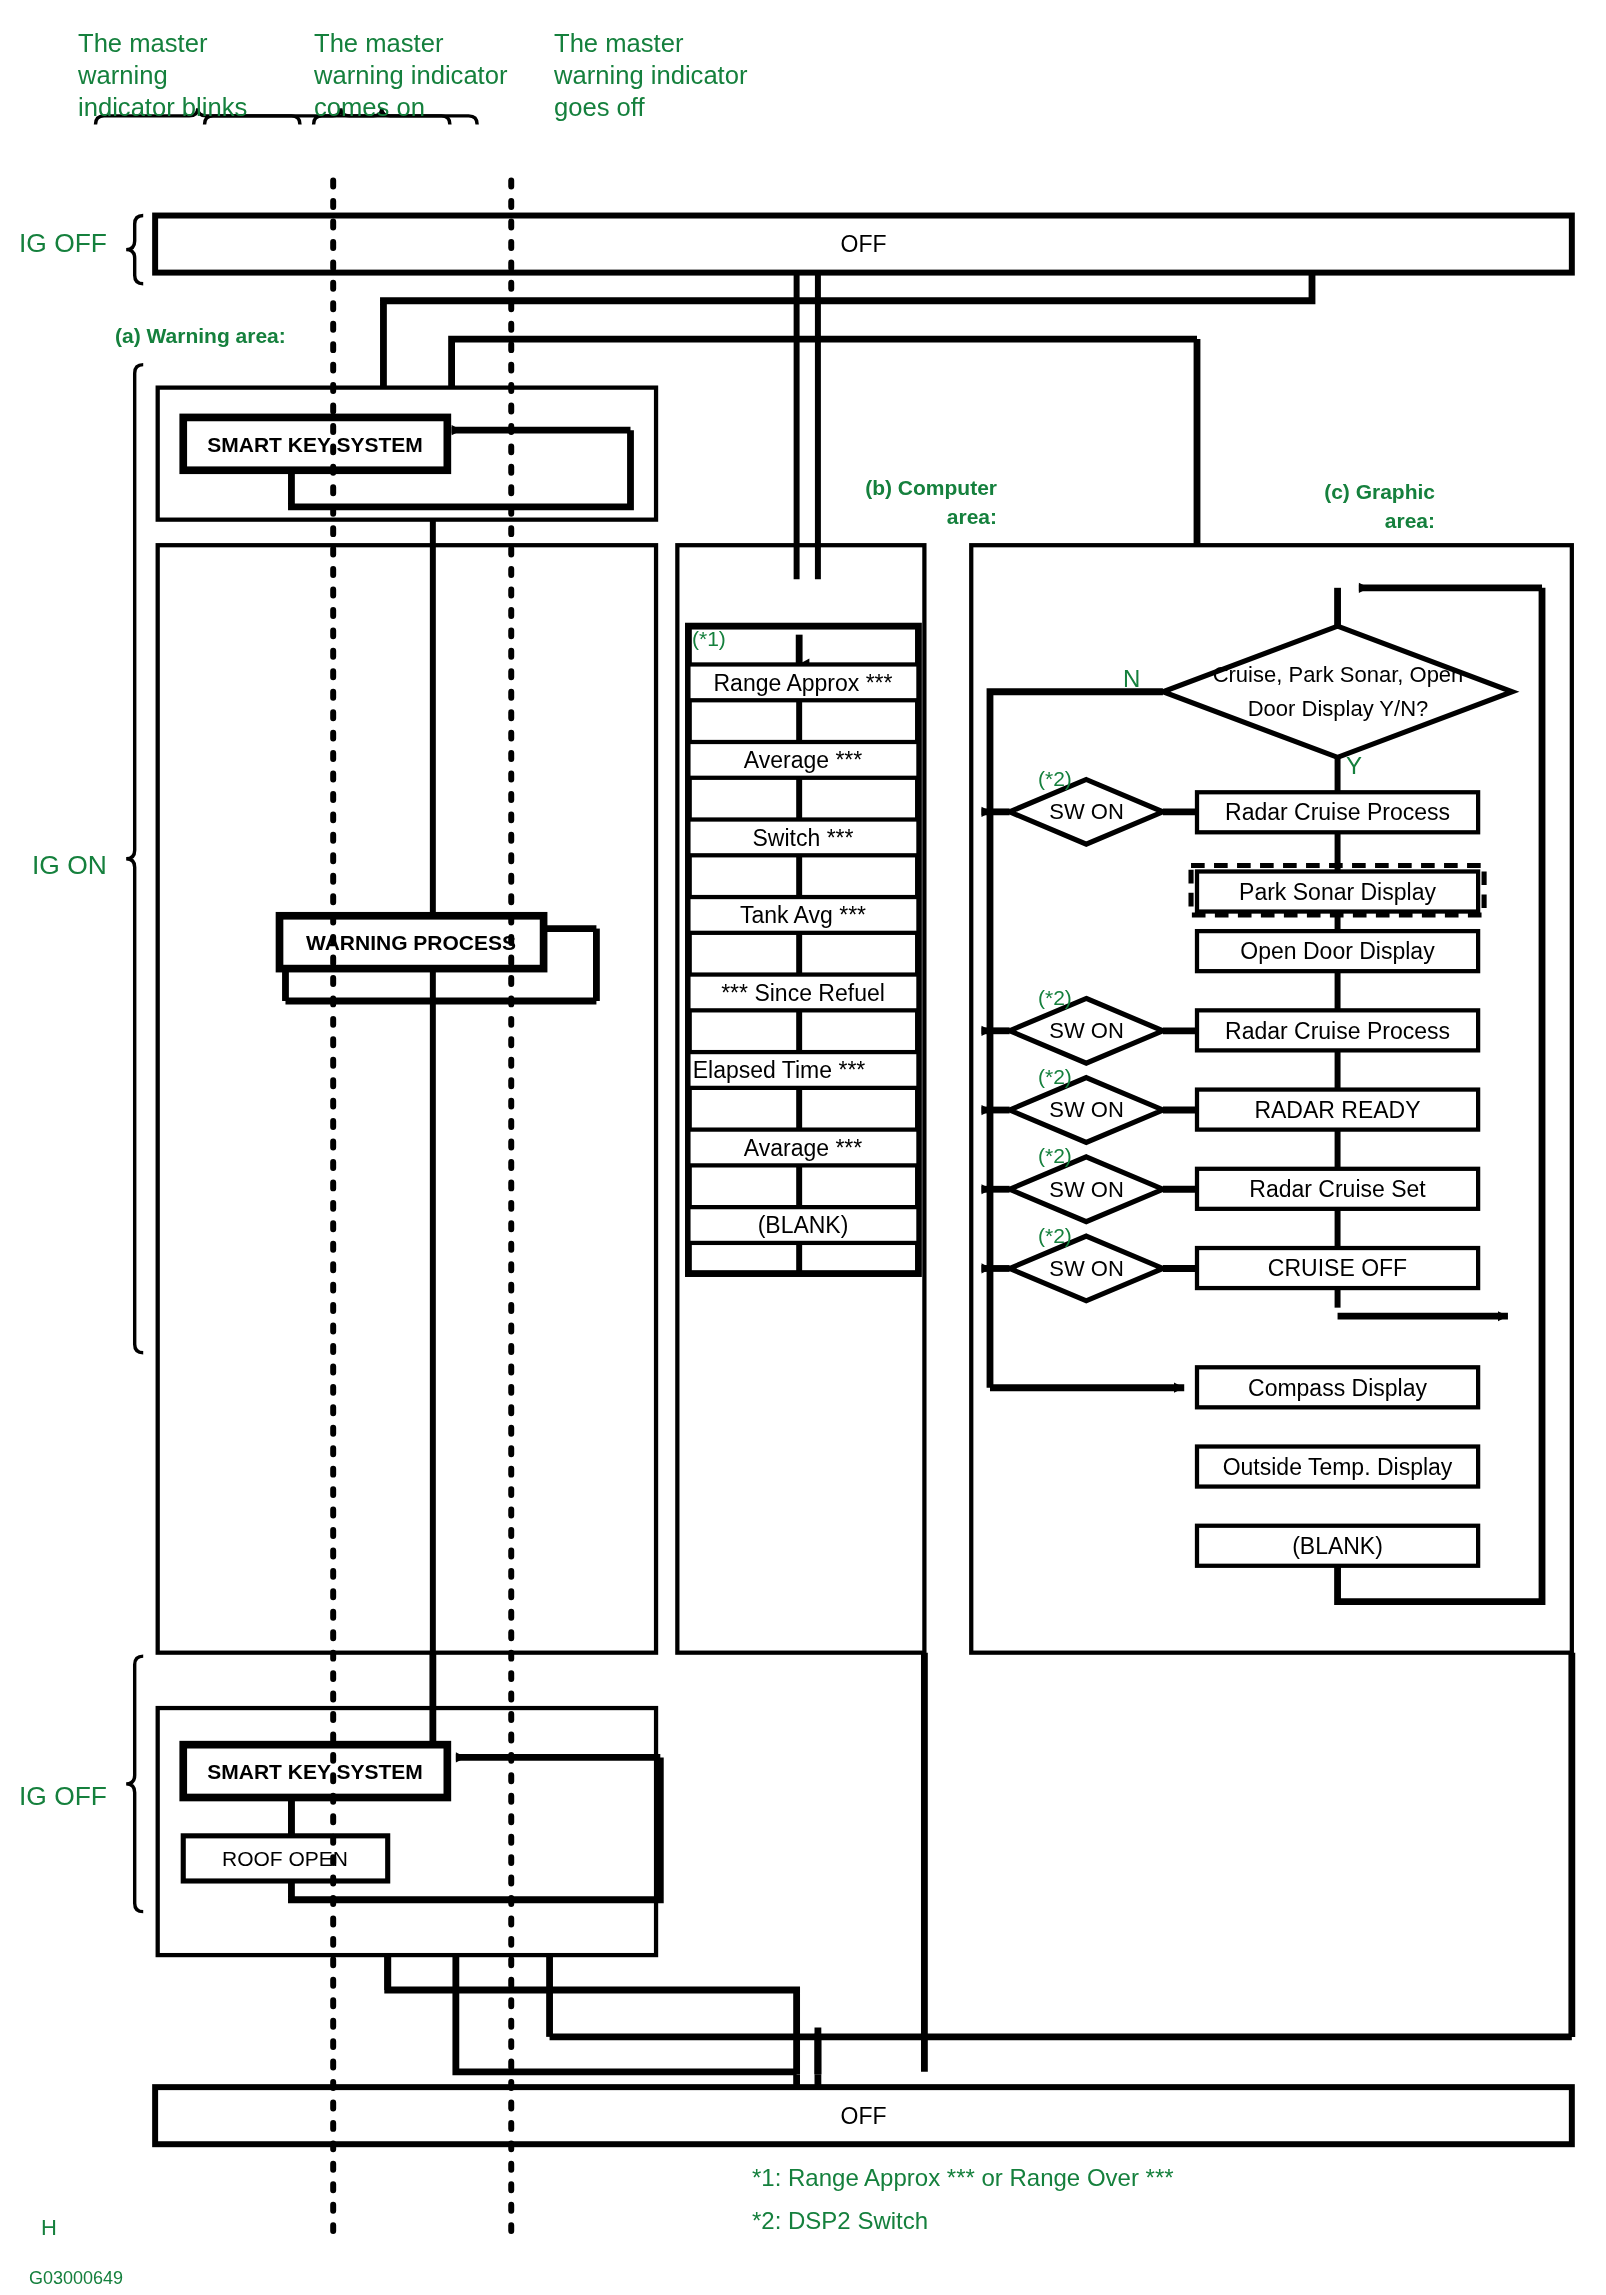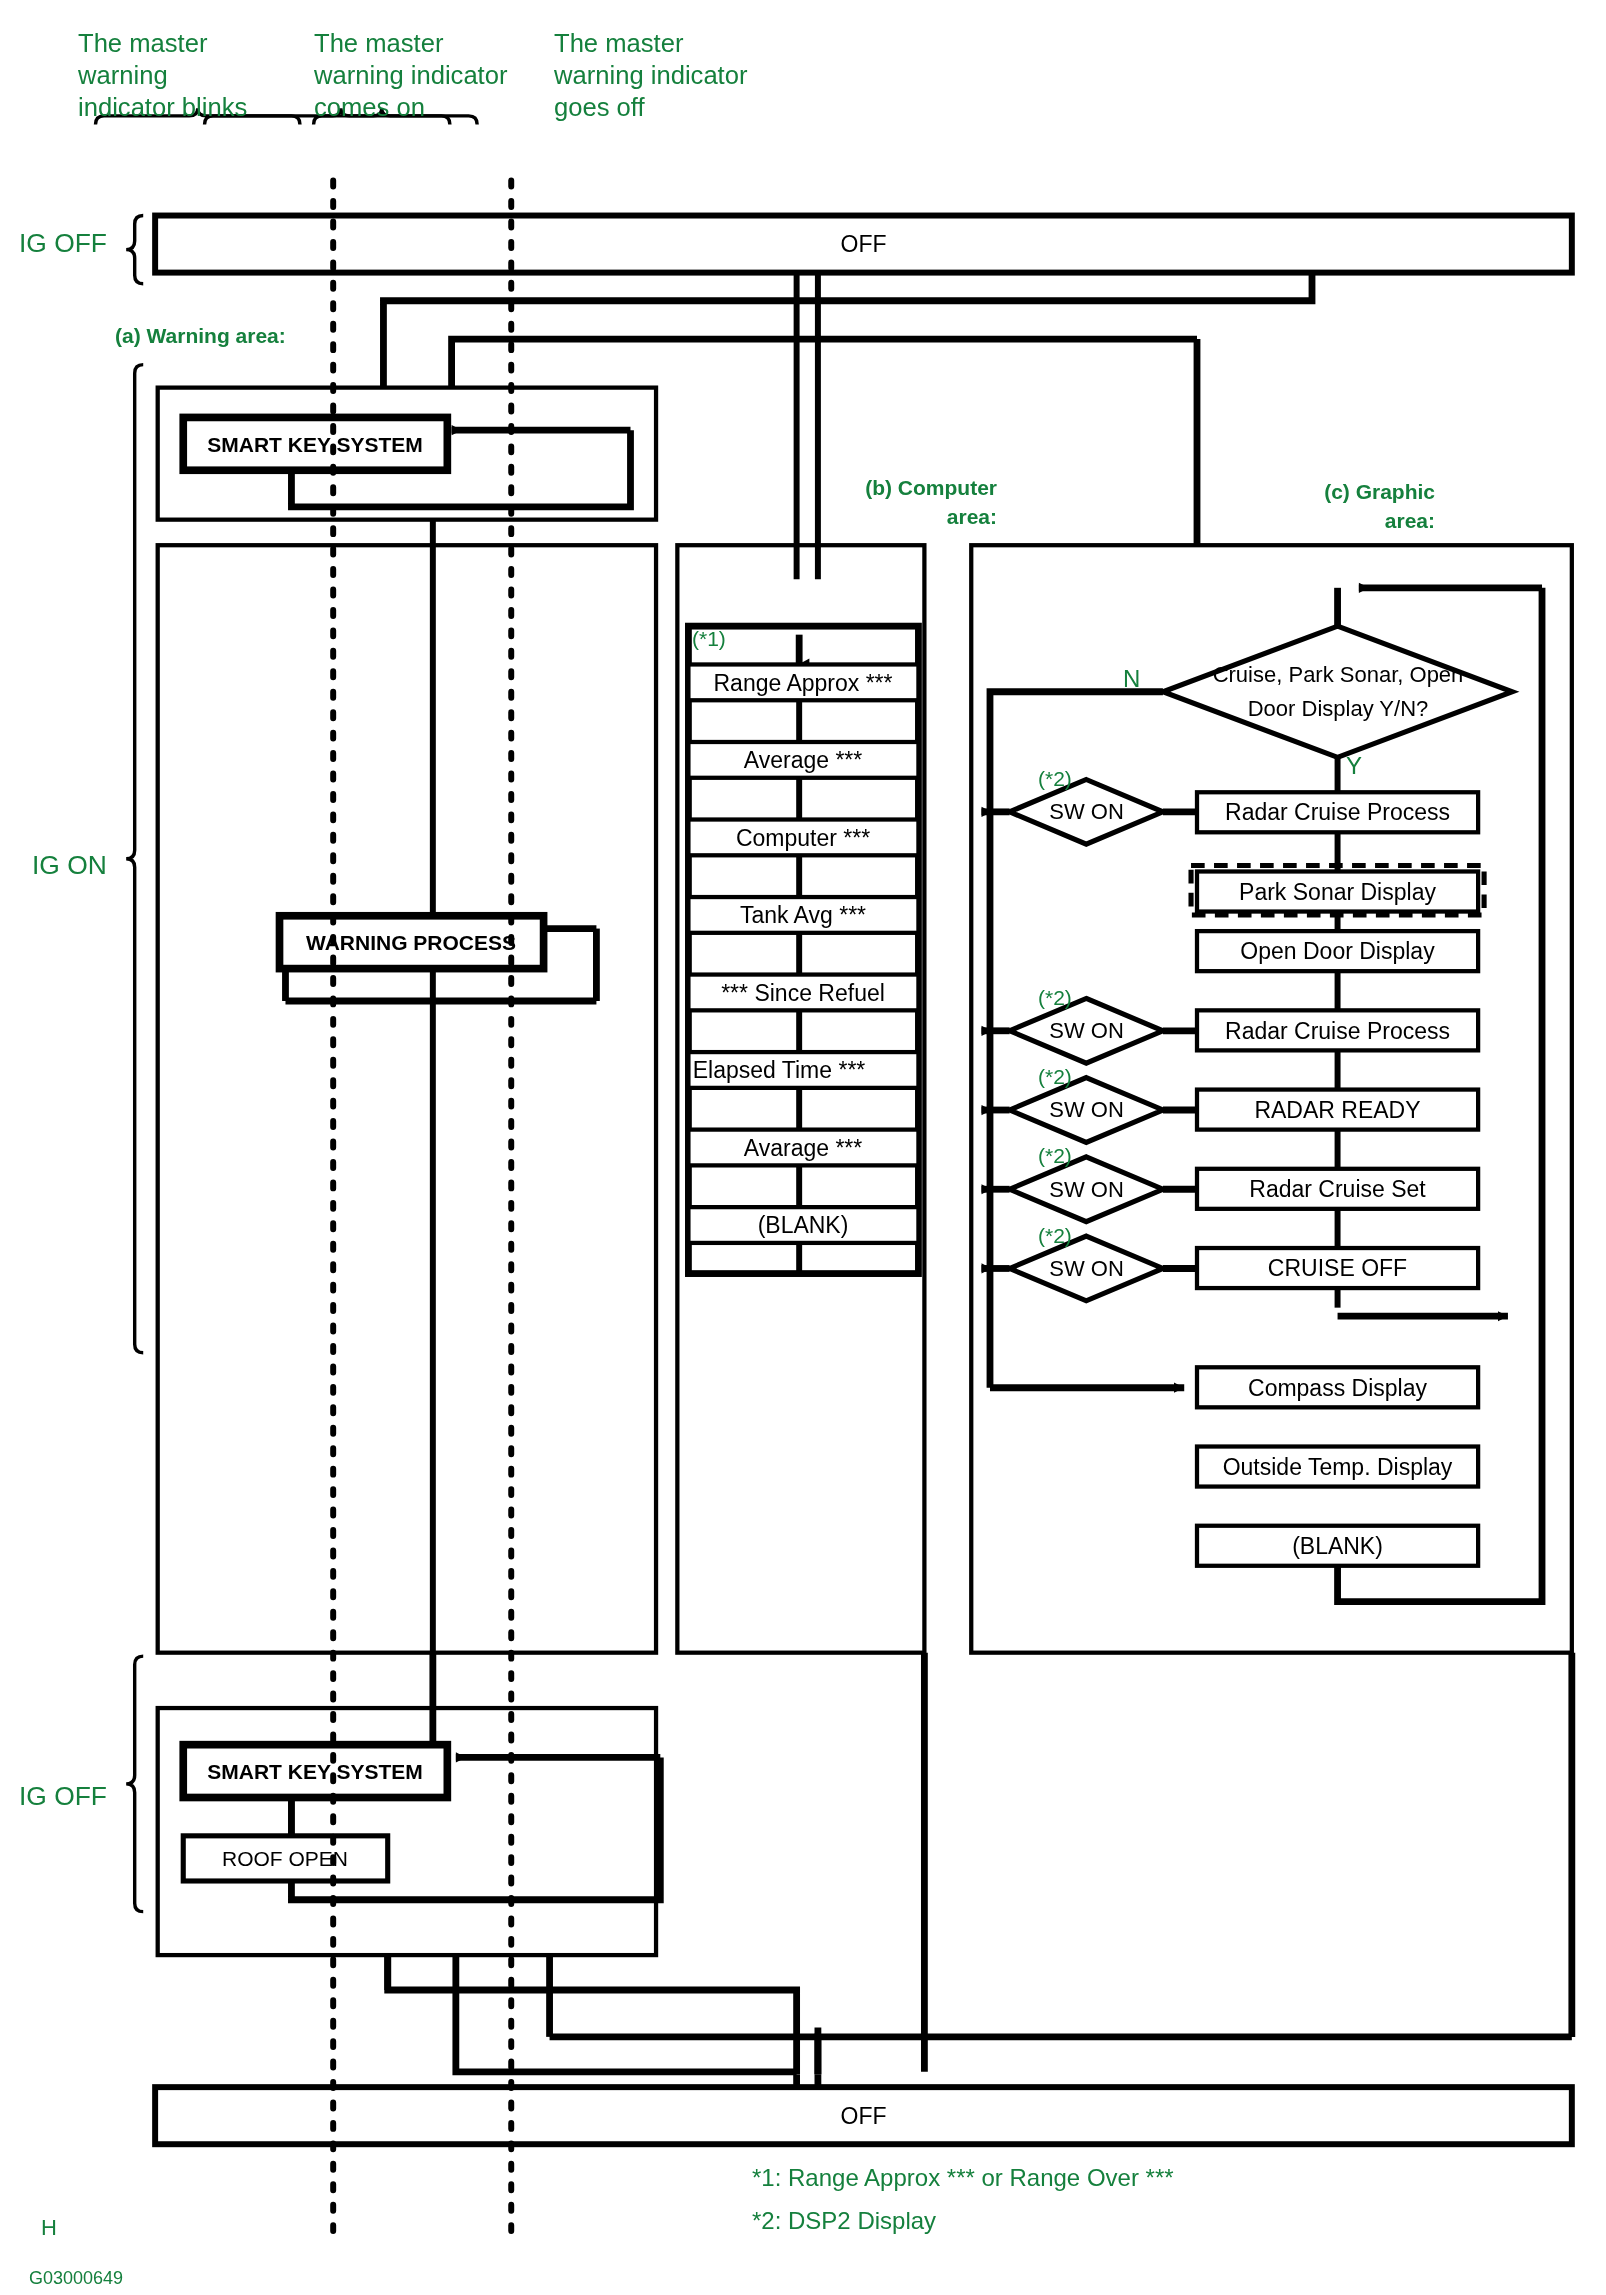--- a/index.html
+++ b/index.html
@@ -245,21 +245,21 @@
 area:</div>
 
   <div class="boxtxt bold" style="left:183px;top:418px;width:264px;height:53px;">SMART KEY SYSTEM</div>
   <div class="boxtxt bold" style="left:279px;top:916px;width:264px;height:53px;">WARNING PROCESS</div>
   <div class="boxtxt bold" style="left:183px;top:1745px;width:264px;height:53px;">SMART KEY SYSTEM</div>
   <div class="boxtxt" style="left:183px;top:1836px;width:204px;height:45px;font-size:21px;">ROOF OPEN</div>
 
   <div class="lbl small" style="left:692px;top:627px;">(*1)</div>
   <div class="boxtxt" style="left:688px;top:665px;width:230px;height:36px;">Range Approx ***</div>
   <div class="boxtxt" style="left:688px;top:742px;width:230px;height:36px;">Average ***</div>
-  <div class="boxtxt" style="left:688px;top:820px;width:230px;height:36px;">Computer ***</div>
+  <div class="boxtxt" style="left:688px;top:820px;width:230px;height:36px;">Switch ***</div>
   <div class="boxtxt" style="left:688px;top:897px;width:230px;height:36px;">Tank Avg ***</div>
   <div class="boxtxt" style="left:688px;top:975px;width:230px;height:36px;">*** Since Refuel</div>
   <div class="boxtxt" style="left:664px;top:1052px;width:230px;height:36px;">Elapsed Time ***</div>
   <div class="boxtxt" style="left:688px;top:1130px;width:230px;height:36px;">Avarage ***</div>
   <div class="boxtxt" style="left:688px;top:1207px;width:230px;height:36px;">(BLANK)</div>
 
   <div class="boxtxt" style="left:1193px;top:656px;width:290px;height:72px;line-height:34px;font-size:22px;flex-direction:column;">Cruise, Park Sonar,
 Open Door Display Y/N?</div>
   <div class="lbl" style="left:1123px;top:665px;font-size:24px;">N</div>
   <div class="lbl" style="left:1346px;top:752px;font-size:24px;">Y</div>
@@ -281,19 +281,19 @@
   <div class="boxtxt" style="left:1027px;top:1172px;width:119px;height:36px;font-size:22px;">SW ON</div>
   <div class="boxtxt" style="left:1027px;top:1251px;width:119px;height:36px;font-size:22px;">SW ON</div>
 
   <div class="lbl small" style="left:1038px;top:767px;">(*2)</div>
   <div class="lbl small" style="left:1038px;top:986px;">(*2)</div>
   <div class="lbl small" style="left:1038px;top:1065px;">(*2)</div>
   <div class="lbl small" style="left:1038px;top:1144px;">(*2)</div>
   <div class="lbl small" style="left:1038px;top:1224px;">(*2)</div>
 
   <div class="lbl note" style="left:752px;top:2164px;">*1: Range Approx *** or Range Over ***</div>
-  <div class="lbl note" style="left:752px;top:2207px;">*2: DSP2 Display</div>
+  <div class="lbl note" style="left:752px;top:2207px;">*2: DSP2 Switch</div>
 
   <div class="lbl" style="left:41px;top:2215px;font-size:22px;">H</div>
   <div class="lbl code" style="left:29px;top:2256px;">G03000649</div>
 
 </div>
 
 
 </body></html>

